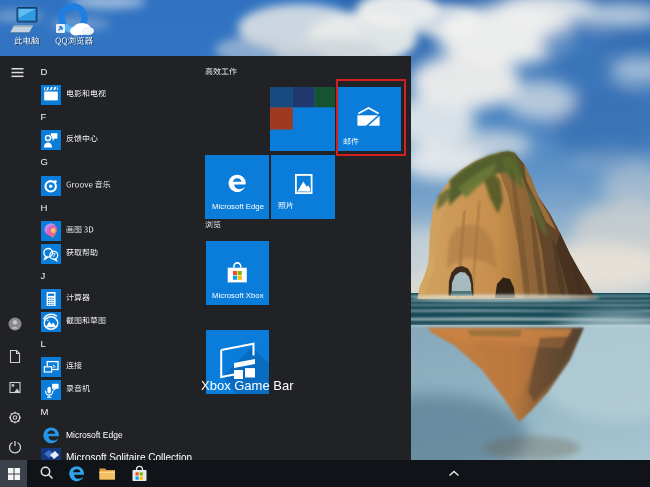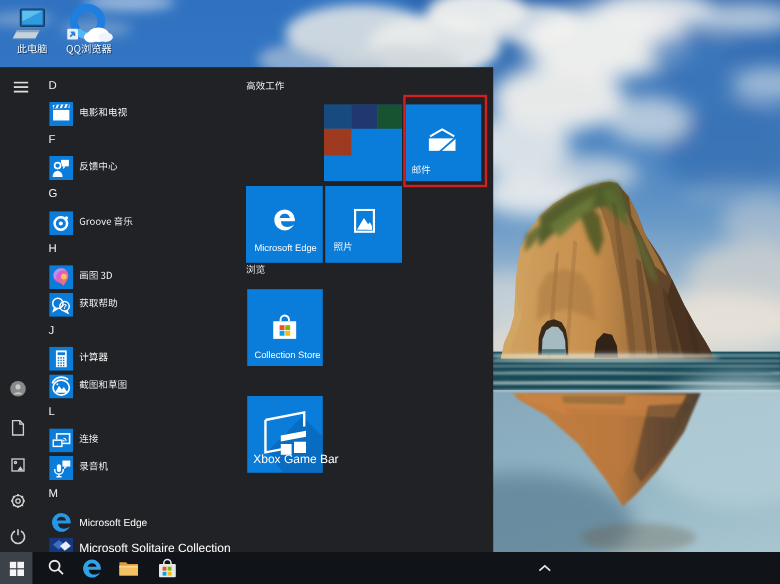--- a/index.html
+++ b/index.html
@@ -384,32 +384,32 @@
   </svg>
 <div class="tile" style="left:206px;top:241px;width:63px;height:64px"></div>
 <svg class="abs" style="left:226px;top:259px" width="23" height="26">
 <path d="M7.8,8.6 v-1.1 a3.5,3.6 0 0 1 7,0 v1.1" fill="none" stroke="#fff" stroke-width="1.6"></path>
 <rect x="1.7" y="8.7" width="19.1" height="14.7" fill="#fff"></rect>
 <rect x="7" y="12" width="4.1" height="4.1" fill="#f25022"></rect>
 <rect x="11.7" y="12" width="4.1" height="4.1" fill="#7fba00"></rect>
 <rect x="7" y="16.7" width="4.1" height="4.1" fill="#00a4ef"></rect>
 <rect x="11.7" y="16.7" width="4.1" height="4.1" fill="#ffb900"></rect>
 </svg>
-<div class="tlabel" style="left:212px;top:290.5px">Collection Store</div>
+<div class="tlabel" style="left:212px;top:290.5px">Microsoft Xbox</div>
 <div class="tile" style="left:206px;top:330px;width:63px;height:64px;overflow:hidden"></div>
 <svg class="abs" style="left:206px;top:330px" width="63" height="64">
 <polygon points="46,17 63,34 63,64 30,64 17,46" fill="#04529c" opacity="0.38"></polygon>
 <g transform="translate(14,12.5)">
 <path d="M1.2,7.5 L33.5,1.2 L33.5,13 M22,30.5 L1.2,34.5 L1.2,7.5" fill="none" stroke="#fff" stroke-width="2"></path>
 <polygon points="14,20.5 35,16.5 35,21.5 14,25.5" fill="#fff"></polygon>
 <rect x="14" y="27.5" width="9" height="9" fill="#fff"></rect>
 <rect x="25" y="25.6" width="10" height="9.4" fill="#fff"></rect>
 </g>
 </svg>
-<div class="tlabel" style="left:211px;top:378px;font-size:10px">Xbox Game Bar</div>
+<div class="tlabel" style="left:201px;top:378px;font-size:13px">Xbox Game Bar</div>
 <div class="abs" style="left:336px;top:79px;width:66px;height:73px;border:2px solid #d31f1f"></div>
 <div class="abs" style="left:0;top:460px;width:650px;height:27px;background:#101418"></div>
 <div class="abs" style="left:0;top:460px;width:27px;height:27px;background:#3c4249"></div>
 <svg class="abs" style="left:8px;top:467.5px" width="12" height="12">
 <rect x="0" y="0" width="5.5" height="5.5" fill="#f5f5f5"></rect>
     <rect x="6.5" y="0" width="5.5" height="5.5" fill="#f5f5f5"></rect>
 <rect x="0" y="6.5" width="5.5" height="5.5" fill="#f5f5f5"></rect>
     <rect x="6.5" y="6.5" width="5.5" height="5.5" fill="#f5f5f5"></rect>
 </svg>
 <svg class="abs" style="left:40px;top:466px" width="14" height="14">

